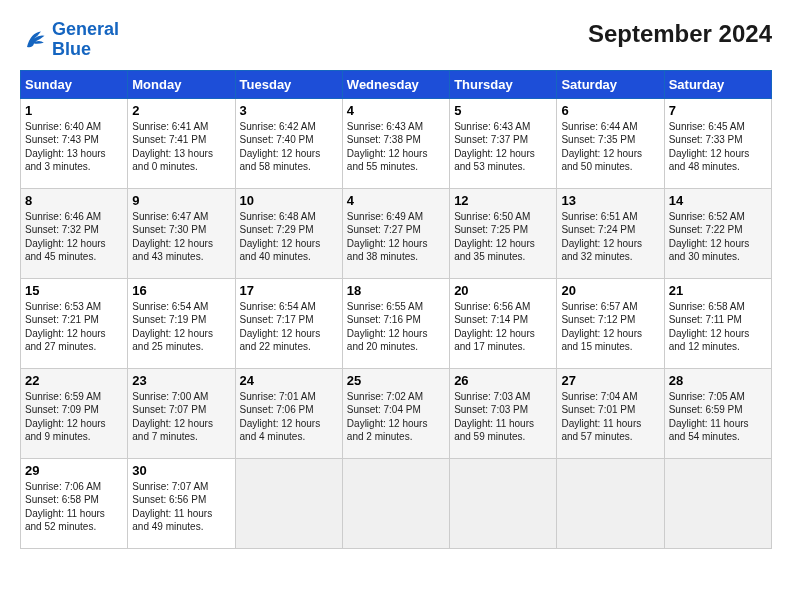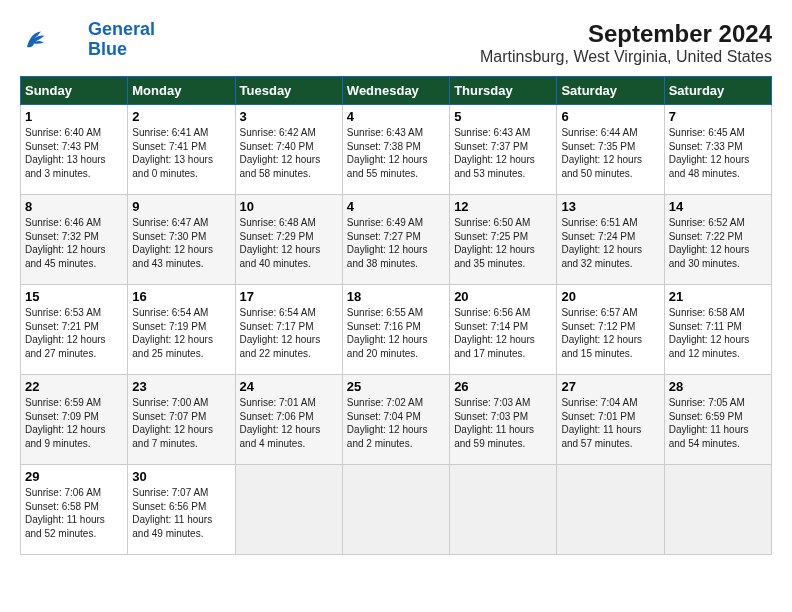--- a/index.html
+++ b/index.html
@@ -19,21 +19,20 @@
     .logo {
       display: flex;
       align-items: center;
       gap: 4px;
     }
     .logo-text {
       font-size: 18px;
       font-weight: bold;
       color: #1a1a1a;
       line-height: 1.1;
-      margin-left: 36px;
     }
     .logo-text span {
       color: #1565c0;
     }
     .logo-bird {
       width: 28px;
       height: 28px;
     }
     .title-area {
       text-align: right;
@@ -46,21 +45,21 @@
     .location-title {
       font-size: 16px;
       color: #333;
     }
     table {
       width: 100%;
       border-collapse: collapse;
       font-size: 11px;
     }
     thead tr th {
-      background-color: #14532d;
+      background-color: #1d4ed8;
       color: #fff;
       padding: 6px 4px;
       text-align: left;
       font-size: 13px;
       font-weight: bold;
       border: 1px solid #1565c0;
     }
     tbody tr td {
       border: 1px solid #ccc;
       vertical-align: top;
@@ -103,21 +102,20 @@
     <svg class="logo-bird" viewBox="0 0 40 40" xmlns="http://www.w3.org/2000/svg">
       <path d="M10,30 Q15,10 30,8 Q25,15 20,18 Q28,12 35,14 Q28,20 22,22 Q30,20 34,24 Q26,26 20,25 Q18,32 10,30Z" fill="#1565c0"></path>
     </svg>
     <div>
       <div class="logo-text"><span>General</span></div>
       <div class="logo-text"><span>Blue</span></div>
     </div>
   </div>
   <div class="title-area">
     <div class="month-title">September 2024</div>
-    <div class="location-title">Martinsburg, West Virginia, United States</div>
   </div>
 </div>
 
 <table>
   <thead>
     <tr id="col-headers">
         <th>Sunday</th>
         <th>Monday</th>
         <th>Tuesday</th>
         <th>Wednesday</th>

